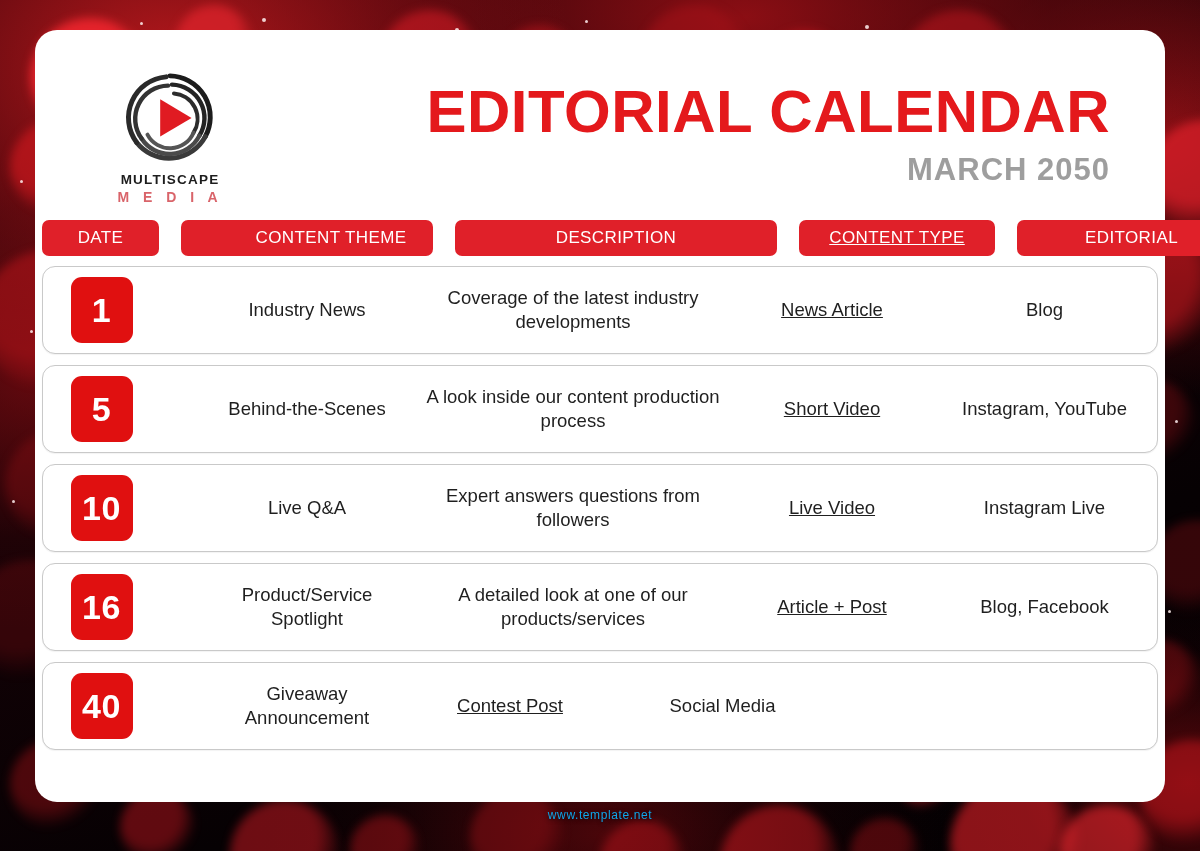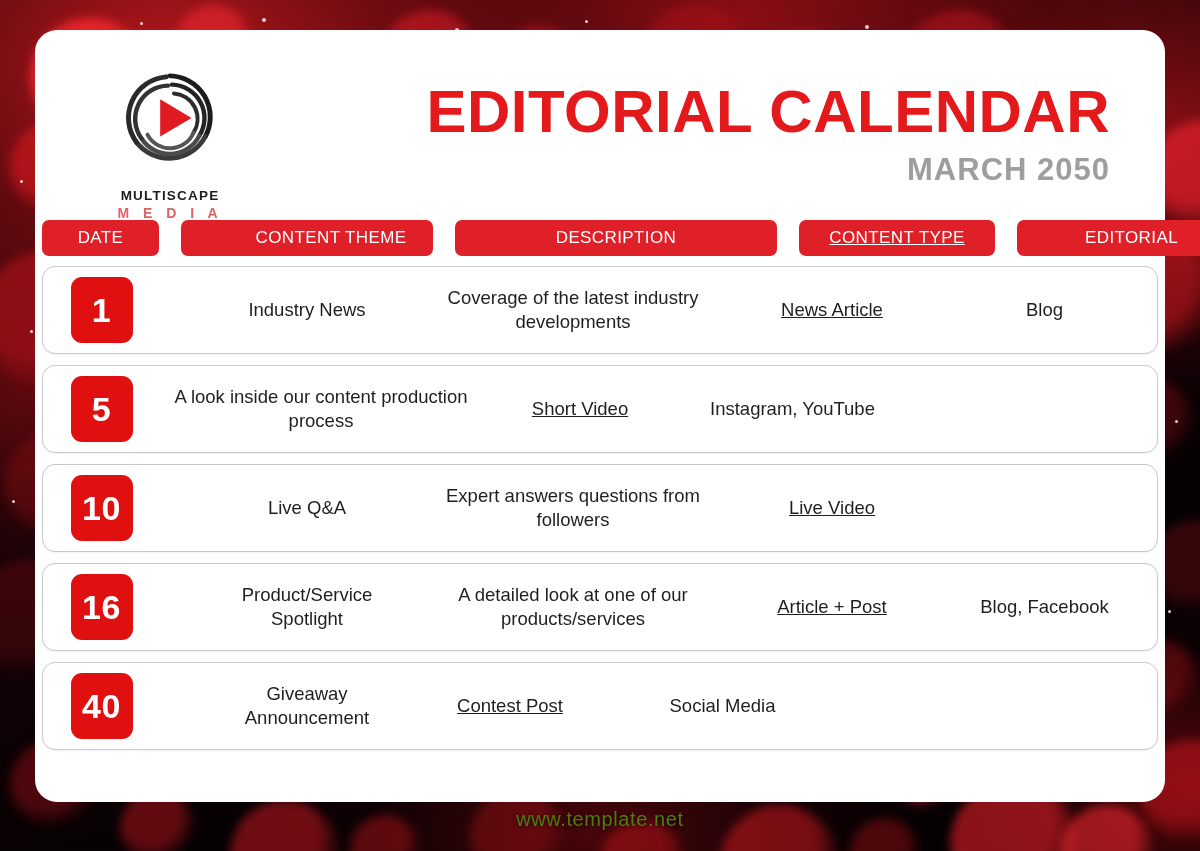--- a/index.html
+++ b/index.html
@@ -79,21 +79,21 @@
     width: 160px;
     text-align: center;
   }
   .logo-mark {
     position: relative;
     width: 98px;
     height: 98px;
     margin: 0 auto;
   }
   .logo-name {
-    margin-top: 22px;
+    margin-top: 6px;
     font-size: 13.5px;
     font-weight: 700;
     letter-spacing: 1.2px;
     color: #1d1d1d;
   }
   .logo-sub {
     margin-top: 2px;
     font-size: 14px;
     font-weight: 600;
     letter-spacing: 5px;
@@ -200,22 +200,22 @@
   .c-type  { width: 196px; flex: 0 0 196px; text-decoration: underline; }
   .c-plat  { width: 229px; flex: 0 0 229px; }
 
   
   .footer {
     position: absolute;
     left: 0;
     top: 808px;
     width: 1200px;
     text-align: center;
-    color: #4d7c0f;
-    font-size: 20px;
+    color: #0ea5e9;
+    font-size: 12px;
     letter-spacing: 0.6px;
     text-shadow: 0 1px 4px rgba(0,0,0,0.7);
   }
 </style>
 </head>
 <body>
 
 <div id="page">
 
   <div class="bg-layer">
@@ -336,31 +336,33 @@
             </div>
             <div class="cell c-theme">Industry News</div>
             <div class="cell c-desc">Coverage of the latest industry developments</div>
             <div class="cell c-type">News Article</div>
             <div class="cell c-plat">Blog</div>
           </div>
           <div class="row">
             <div class="cell cell-date c-date">
               <div class="date-badge">5</div>
             </div>
+            <div class="cell c-theme">Behind-the-Scenes</div>
             <div class="cell c-desc">A look inside our content production process</div>
             <div class="cell c-type">Short Video</div>
             <div class="cell c-plat">Instagram, YouTube</div>
           </div>
           <div class="row">
             <div class="cell cell-date c-date">
               <div class="date-badge">10</div>
             </div>
             <div class="cell c-theme">Live Q&amp;A</div>
             <div class="cell c-desc">Expert answers questions from followers</div>
             <div class="cell c-type">Live Video</div>
+            <div class="cell c-plat">Instagram Live</div>
           </div>
           <div class="row">
             <div class="cell cell-date c-date">
               <div class="date-badge">16</div>
             </div>
             <div class="cell c-theme">Product/Service Spotlight</div>
             <div class="cell c-desc">A detailed look at one of our products/services</div>
             <div class="cell c-type">Article + Post</div>
             <div class="cell c-plat">Blog, Facebook</div>
           </div>

